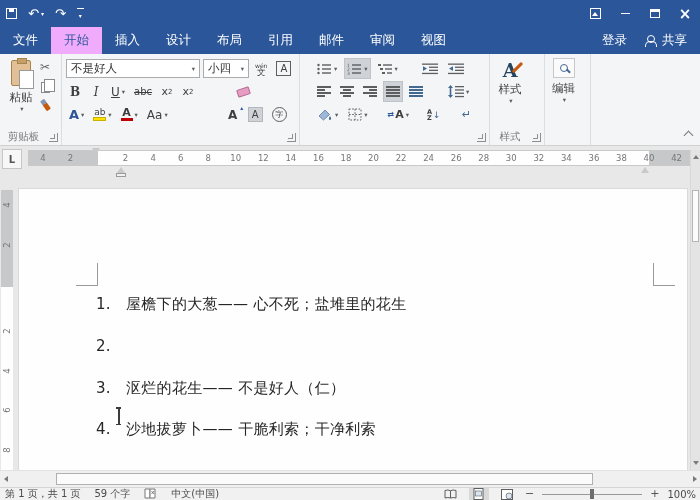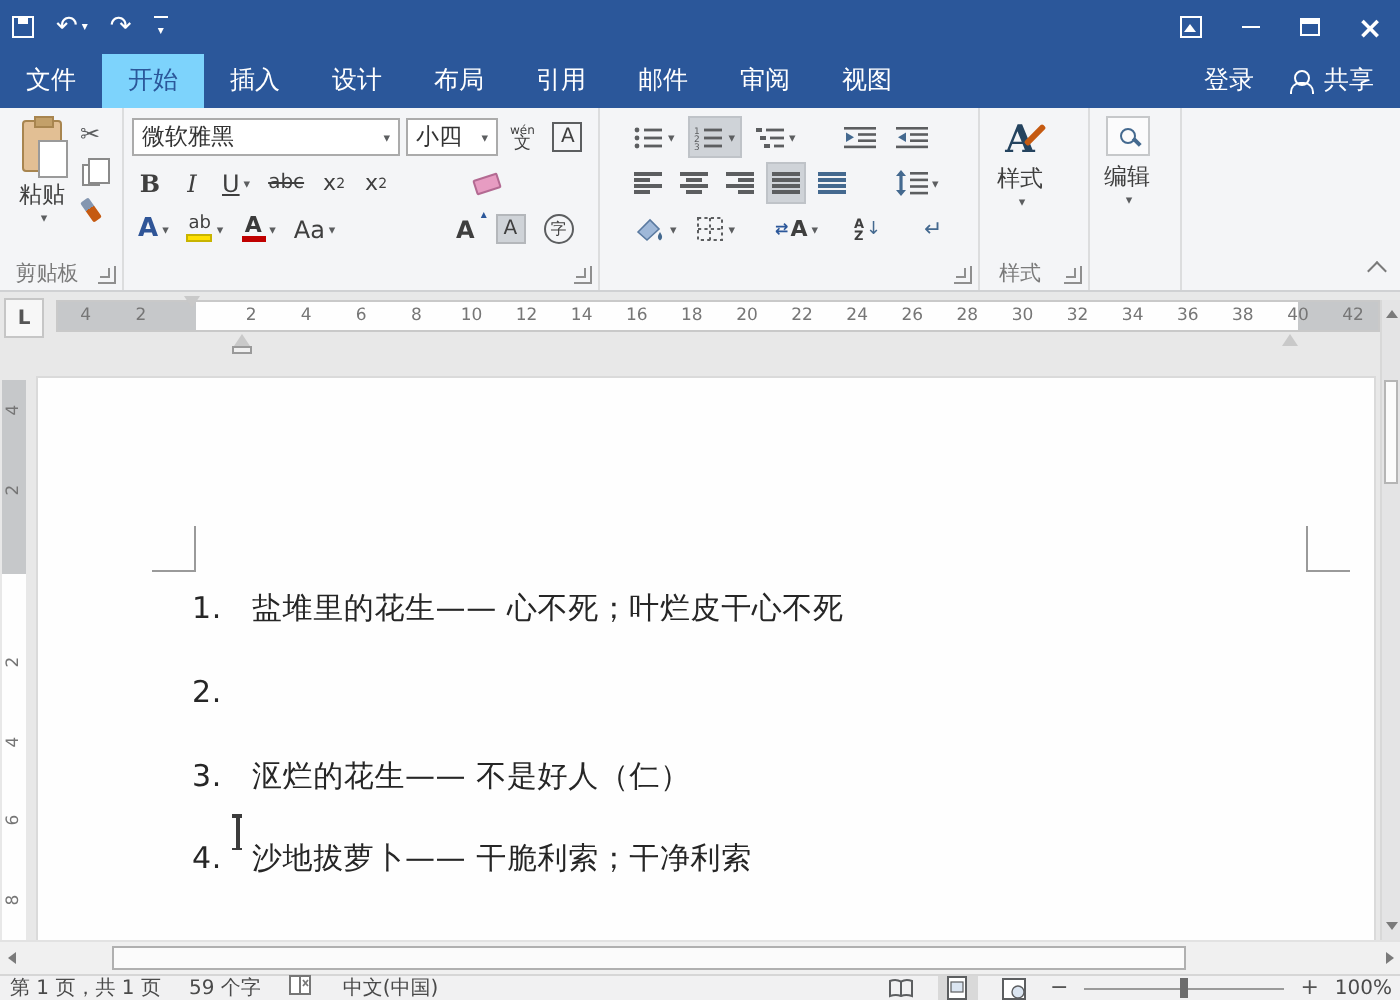--- a/index.html
+++ b/index.html
@@ -21,21 +21,21 @@
   .winbtn{width:30px;height:27px;display:flex;align-items:center;justify-content:center;color:#fff;font-size:13px;}
   .ribdisp{width:11px;height:11px;border:1.2px solid #fff;display:flex;align-items:center;justify-content:center;}
   .ribdisp i{width:0;height:0;border-left:3px solid transparent;border-right:3px solid transparent;border-bottom:4px solid #fff;}
   .minim{width:9px;height:1.5px;background:#fff;}
   .restore{width:10px;height:9px;border:1.2px solid #fff;border-top-width:3px;}
   .closex{font-size:15px;font-weight:bold;}
 
   
   .tabrow{position:absolute;top:27px;left:0;right:0;height:27px;background:#2b579a;display:flex;align-items:stretch;font-size:12.5px;color:#fff;font-family:Liberation Mono, monospace;}
   .tab{padding:0 13px;display:flex;align-items:center;white-space:nowrap;}
-  .tab.active{background:#7dd3fc;color:#2b579a;}
+  .tab.active{background:#f0abfc;color:#2b579a;}
   .tellme{display:flex;align-items:center;gap:5px;color:#b9c9e6;padding:0 10px;}
   .bulb{width:8px;height:8px;border:1.2px solid #b9c9e6;border-radius:50%;position:relative;}
   .bulb::after{content:"";position:absolute;left:2px;bottom:-3px;width:2px;height:2px;background:#b9c9e6;}
   .tabs-right{margin-left:auto;display:flex;align-items:center;}
   .person{position:relative;width:14px;height:12px;margin-right:4px;}
   .person::before{content:"";position:absolute;left:3px;top:0;width:6px;height:6px;border:1.2px solid #fff;border-radius:50%;}
   .person::after{content:"";position:absolute;left:1px;bottom:0;width:10px;height:5px;border:1.2px solid #fff;border-bottom:none;border-radius:5px 5px 0 0;}
 
   
   .ribbon{position:absolute;top:54px;left:0;right:0;height:92px;background:#f4f5f7;border-bottom:1px solid #d0d1d3;}
@@ -238,21 +238,21 @@
         <span class="copyico"></span>
         <span class="fmtbrush"></span>
       </div>
       <div class="grp-label">剪贴板</div>
       <span class="launcher"></span>
     </div>
 
     <div class="grp" style="left:62px;width:238px;">
       <div class="rrow" style="left:4px;top:4px;gap:3px;">
         <span class="combo" style="width:134px;">
-          <span>微软雅黑</span>
+          <span>不是好人</span>
           <span class="dd">▾</span>
         </span>
         <span class="combo" style="width:46px;">
           <span>小四</span>
           <span class="dd">▾</span>
         </span>
         <span class="rbtn">
           <span class="phon">
             <span>wén</span>
             <span>文</span>
@@ -520,21 +520,21 @@
       <div class="vseg-margin"></div>
       <div class="vseg-active"></div>
       <span id="v-ruler-nums"><span class="vnum" style="top: 22px;">4</span><span class="vnum" style="top: 62px;">2</span><span class="vnum" style="top: 148px;">2</span><span class="vnum" style="top: 187.6px;">4</span><span class="vnum" style="top: 227.2px;">6</span><span class="vnum" style="top: 266.8px;">8</span></span>
     </div>
     <div class="page">
       <span class="crop crop-tl"></span>
       <span class="crop crop-tr"></span>
       <div id="doc-lines">
           <div class="docline" style="top: 106px;">
             <span class="num">1.</span>
-            <span>盐堆里的花生—— 心不死；叶烂皮干心不死</span>
+            <span>屋檐下的大葱—— 心不死；盐堆里的花生</span>
           </div>
           <div class="docline" style="top: 148px;">
             <span class="num">2.</span>
           </div>
           <div class="docline" style="top: 190px;">
             <span class="num">3.</span>
             <span>沤烂的花生—— 不是好人（仁）</span>
           </div>
           <div class="docline" style="top: 231px;">
             <span class="num">4.</span>

